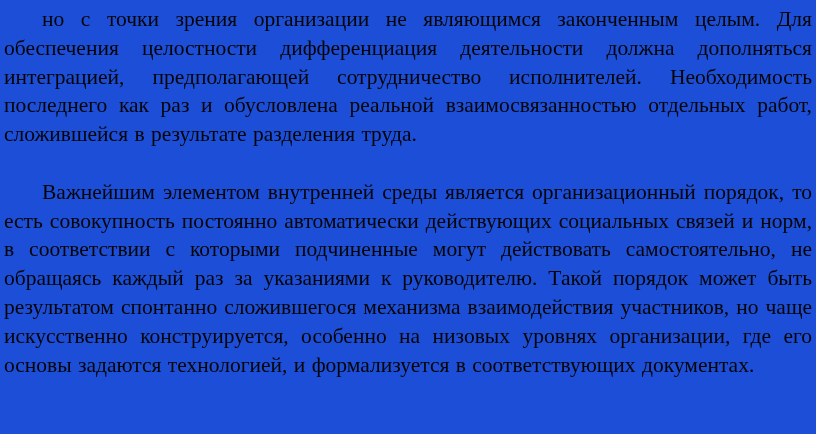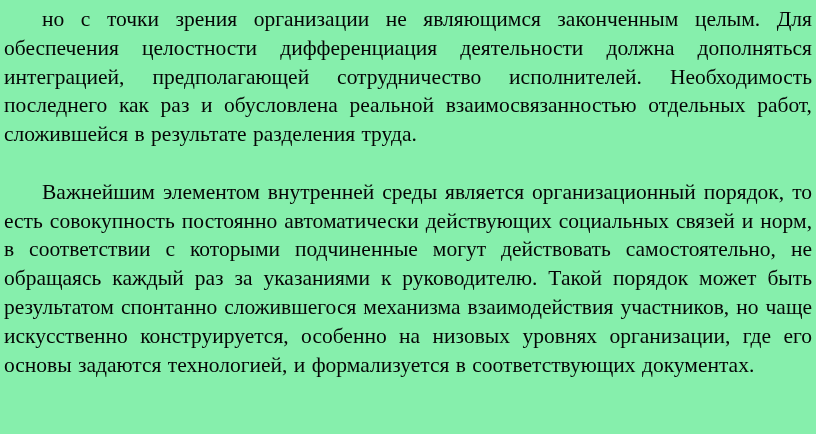--- a/index.html
+++ b/index.html
@@ -4,21 +4,21 @@
   <style>
     html, body {
       margin: 0;
       padding: 0;
       background: #ffffff;
     }
     .page {
       position: relative;
       width: 816px;
       height: 434px;
-      background: #86efac;
+      background: #1d4ed8;
       overflow: hidden;
       box-sizing: border-box;
       padding: 5px 4px 8px 4px;
       font-family: "Liberation Serif", "DejaVu Serif", serif;
       font-size: 21.5px;
       line-height: 28.8px;
       color: #050505;
     }
     .doc-paragraph {
       margin: 0 0 28.8px 0;

